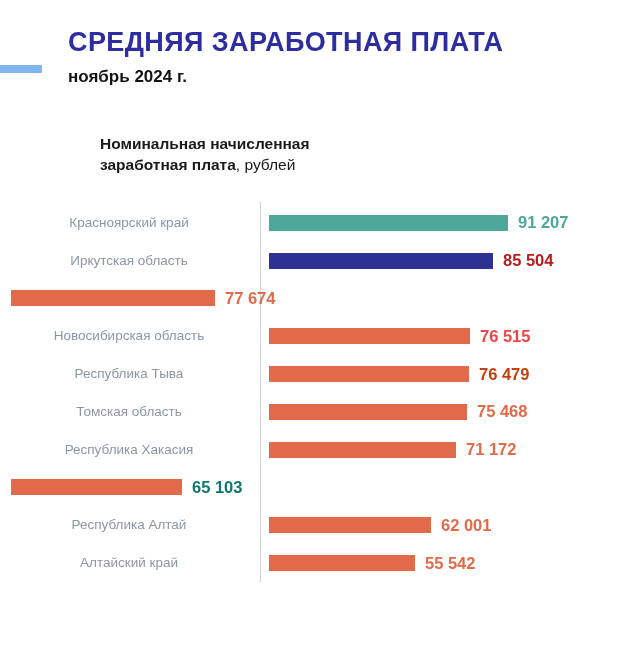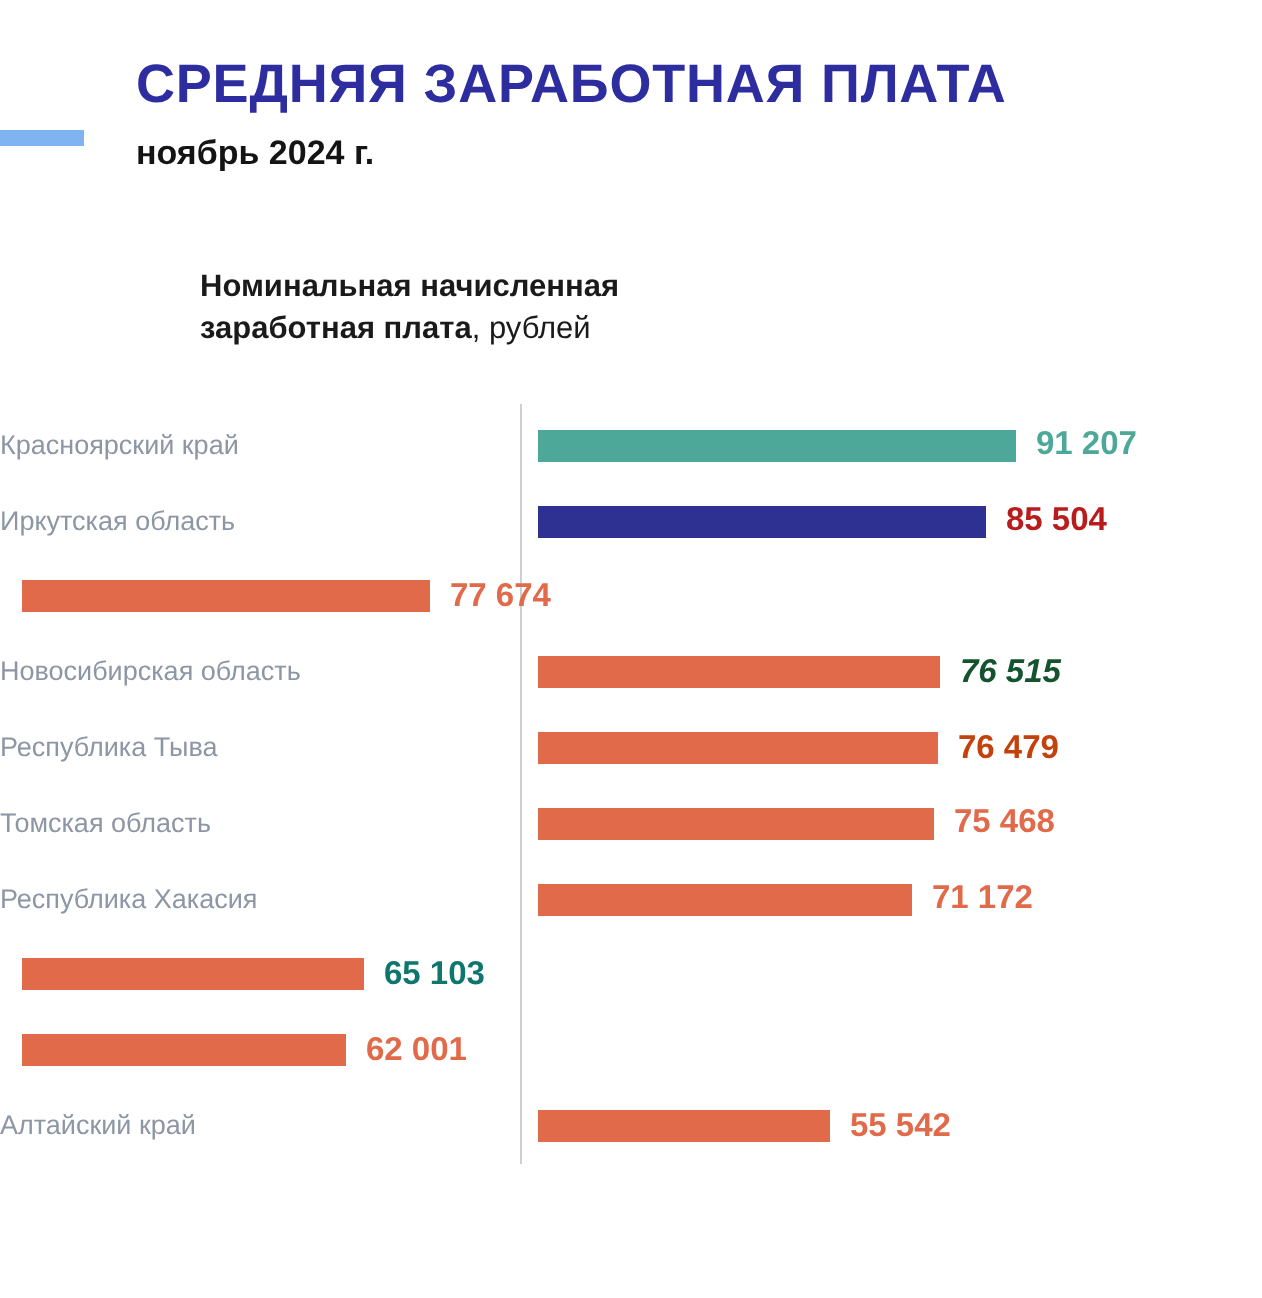--- a/index.html
+++ b/index.html
@@ -36,21 +36,21 @@
   }
   .chart-title .b { font-weight: bold; }
 
   .rows { position: relative; margin-top: 29px; }
   .rows::before {
     content: "";
     position: absolute; left: 260px; top: -2px; bottom: 0;
     width: 1px; background: #CCCFD4;
   }
   .row { display: flex; align-items: center; height: 37.8px; }
-  .label-col { width: 258px; display: flex; justify-content: flex-start; }
+  .label-col { width: 258px; display: flex; justify-content: center; }
   .cat-label {
     font-size: 13.5px; line-height: 16px;
     color: #8C96A4;
     text-align: center;
     max-width: 165px;
     display: inline-block;
   }
   .bar-zone { display: flex; align-items: center; margin-left: 11px; position: relative; z-index: 1; }
   .bar { height: 16px; flex: 0 0 auto; }
   .value {
@@ -102,21 +102,21 @@
       <span class="value" style="color: rgb(224, 106, 74);">77 674</span>
     </div>
   </div>
 
   <div class="row">
     <div class="label-col">
       <span class="cat-label">Новосибирская область</span>
     </div>
     <div class="bar-zone">
       <div class="bar" style="width: 201px; background: rgb(224, 106, 74);"></div>
-      <span class="value" style="color: #14532d; font-style: italic;">76 515</span>
+      <span class="value" style="color: #ef4444;">76 515</span>
     </div>
   </div>
 
   <div class="row">
     <div class="label-col">
       <span class="cat-label">Республика Тыва</span>
     </div>
     <div class="bar-zone">
       <div class="bar" style="width: 200px; background: rgb(224, 106, 74);"></div>
       <span class="value" style="color: #c2410c;">76 479</span>
@@ -144,20 +144,23 @@
   </div>
 
   <div class="row">
     <div class="bar-zone">
       <div class="bar" style="width: 171px; background: rgb(224, 106, 74);"></div>
       <span class="value" style="color: #0f766e;">65 103</span>
     </div>
   </div>
 
   <div class="row">
+    <div class="label-col">
+      <span class="cat-label">Республика Алтай</span>
+    </div>
     <div class="bar-zone">
       <div class="bar" style="width: 162px; background: rgb(224, 106, 74);"></div>
       <span class="value" style="color: rgb(224, 106, 74);">62 001</span>
     </div>
   </div>
 
   <div class="row">
     <div class="label-col">
       <span class="cat-label">Алтайский край</span>
     </div>

